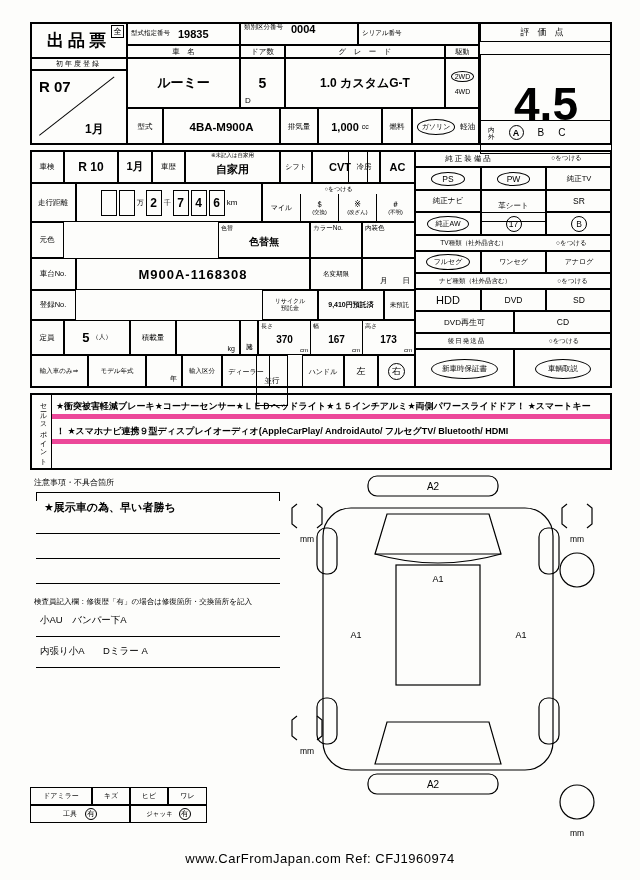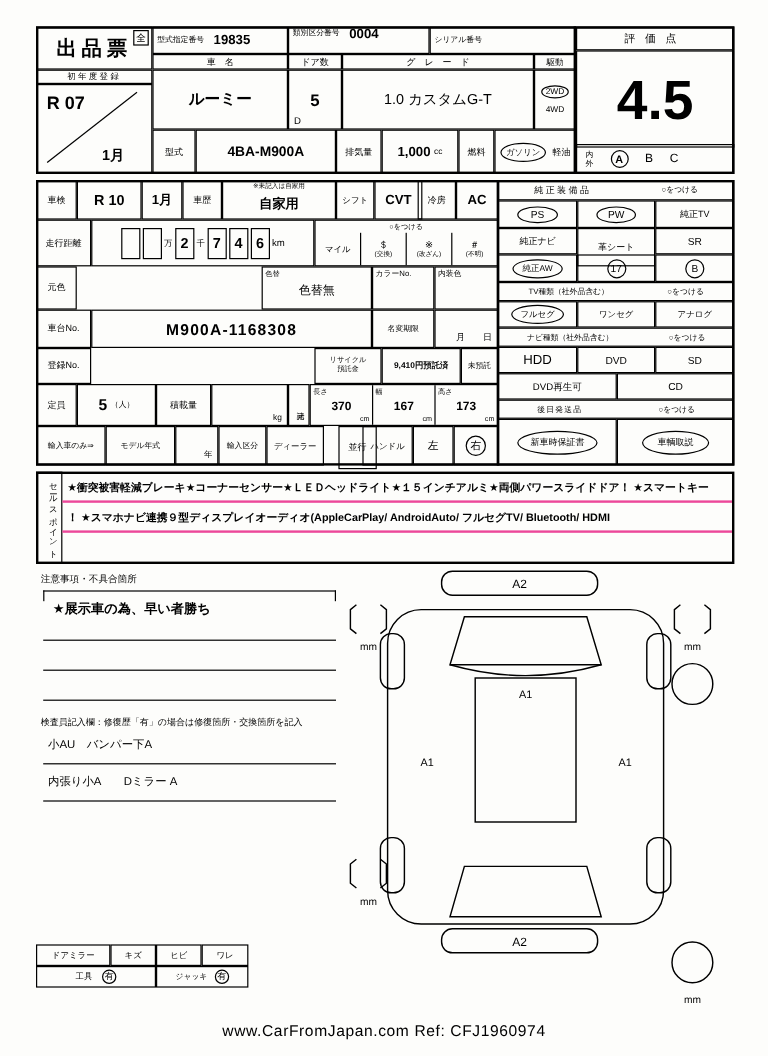--- a/index.html
+++ b/index.html
@@ -14,21 +14,21 @@
 .ln{position:absolute;background:#000}
 .ov{border:1px solid #000;border-radius:50%;white-space:nowrap;display:inline-block;text-align:center}
 .ci{display:inline-flex;align-items:center;justify-content:center;border:1px solid #000;border-radius:50%;flex:none}
 .dbox{width:16px;height:26px;border:1px solid #000;display:inline-flex;align-items:center;justify-content:center;font-size:12px;font-weight:bold;flex:none}
 .msub{flex:1;display:flex;flex-direction:column;align-items:center;justify-content:center;line-height:1.15;border-left:1px solid #000}
 .dim{flex:1;position:relative}
 .dim + .dim{border-left:1px solid #000}
 .dl{position:absolute;left:2px;top:1px;font-size:6px}
 .dv{position:absolute;left:0;right:0;top:13px;text-align:center;font-size:10px;font-weight:bold}
 .du{position:absolute;right:2px;bottom:1px;font-size:6px}
-.spl{position:absolute;left:0;width:100%;height:25px;line-height:25px;font-size:9px;font-weight:bold;border-bottom:2px solid #ec4899;padding-left:4px;white-space:nowrap;overflow:hidden}
+.spl{position:absolute;left:0;width:100%;height:25px;line-height:25px;font-size:9px;font-weight:bold;border-bottom:5px solid #ec4899;padding-left:4px;white-space:nowrap;overflow:hidden}
 svg text{font-family:"Liberation Sans","DejaVu Sans",sans-serif;fill:#000;stroke:none}
 </style>
 </head>
 <body>
 
 <div class="sheet">
 
   <div class="c b2" style="left:30px;top:22px;width:582px;height:123px"></div>
   <div class="ln" style="left:478px;top:22px;width:2px;height:123px"></div>
 
@@ -45,21 +45,21 @@
     <span style="font-size:6.5px">類別区分番号</span>
     <span style="font-size:11px;font-weight:bold">0004</span>
   </div>
   <div class="c" style="left:358px;top:22px;width:122px;height:23px;display:flex;align-items:center;padding-left:3px">
     <span style="font-size:6.5px">シリアル番号</span>
   </div>
 
   <div class="c cc" style="left:480px;top:22px;width:132px;height:20px">
     <span style="font-size:9px;letter-spacing:8px">評価点</span>
   </div>
-  <div class="c cc" style="left:480px;top:42px;width:132px;height:81px">
+  <div class="c cc" style="left:480px;top:54px;width:132px;height:100px">
     <span style="font-size:46px;font-weight:bold">4.5</span>
   </div>
   <div class="c" style="left:480px;top:120px;width:132px;height:25px;display:flex;align-items:center;gap:14px;padding-left:7px">
     <span style="display:flex;flex-direction:column;font-size:6.5px;line-height:7px">
       <span>内</span>
       <span>外</span>
     </span>
     <span class="ci" style="width:15px;height:15px;font-size:9px;font-weight:bold">A</span>
     <span style="font-size:10px">B</span>
     <span style="font-size:10px">C</span>
@@ -88,21 +88,21 @@
     </div>
 
   <div class="c cc" style="left:127px;top:58px;width:113px;height:50px">
       <span style="font-size:13px;font-weight:bold">ルーミー</span>
     </div>
   <div class="c cc" style="left:240px;top:58px;width:45px;height:50px">
     <span style="font-size:14px;font-weight:bold">5</span>
     <span class="t" style="left:4px;bottom:2px;font-size:8px">D</span>
   </div>
   <div class="c cc" style="left:285px;top:58px;width:160px;height:50px">
-      <span style="font-size:12px;font-weight:normal">1.0 カスタムG-T</span>
+      <span style="font-size:12px;font-weight:bold">1.0 カスタムG-T</span>
     </div>
   <div class="c col" style="left:445px;top:58px;width:35px;height:50px;gap:6px">
     <span class="ov" style="font-size:7px;padding:1px 3px">2WD</span>
     <span style="font-size:7px">4WD</span>
   </div>
 
   <div class="c cc" style="left:127px;top:108px;width:36px;height:37px">
       <span style="font-size:7.5px">型式</span>
     </div>
   <div class="c cc" style="left:163px;top:108px;width:117px;height:37px">
@@ -138,21 +138,21 @@
   <div class="c cc" style="left:152px;top:150px;width:33px;height:33px">
       <span style="font-size:7.5px">車歴</span>
     </div>
   <div class="c" style="left:185px;top:150px;width:95px;height:33px">
     <span style="position:absolute;left:0;top:1px;width:100%;text-align:center;font-size:5.5px">※未記入は自家用</span>
     <span style="position:absolute;left:0;top:11px;width:100%;text-align:center;font-size:11px;font-weight:bold">自家用</span>
   </div>
   <div class="c cc" style="left:280px;top:150px;width:32px;height:33px">
       <span style="font-size:7px">シフト</span>
     </div>
-  <div class="c cc" style="left:312px;top:150px;width:40px;height:33px">
+  <div class="c cc" style="left:312px;top:150px;width:56px;height:33px">
       <span style="font-size:11px;font-weight:bold">CVT</span>
     </div>
   <div class="c cc" style="left:348px;top:150px;width:32px;height:33px">
       <span style="font-size:7.5px">冷房</span>
     </div>
   <div class="c cc" style="left:380px;top:150px;width:35px;height:33px">
       <span style="font-size:11px;font-weight:bold">AC</span>
     </div>
 
   <div class="c cc" style="left:30px;top:183px;width:46px;height:39px">
@@ -186,21 +186,21 @@
           <span style="font-size:5.5px">(不明)</span>
         </div>
     </div>
   </div>
 
   <div class="c cc" style="left:30px;top:222px;width:34px;height:36px">
       <span style="font-size:7.5px">元色</span>
     </div>
   <div class="c" style="left:218px;top:222px;width:92px;height:36px">
     <span style="position:absolute;left:2px;top:1px;font-size:6px">色替</span>
-    <span style="position:absolute;left:0;top:12px;width:100%;text-align:center;font-size:10px;font-weight:normal">色替無</span>
+    <span style="position:absolute;left:0;top:12px;width:100%;text-align:center;font-size:10px;font-weight:bold">色替無</span>
   </div>
   <div class="c" style="left:310px;top:222px;width:52px;height:36px">
     <span style="position:absolute;left:2px;top:1px;font-size:6.5px">カラーNo.</span>
   </div>
   <div class="c" style="left:362px;top:222px;width:53px;height:36px">
     <span style="position:absolute;left:2px;top:1px;font-size:6.5px">内装色</span>
   </div>
 
   <div class="c cc" style="left:30px;top:258px;width:46px;height:32px">
       <span style="font-size:7.5px">車台No.</span>
@@ -271,21 +271,21 @@
     </div>
   <div class="c" style="left:146px;top:355px;width:36px;height:33px">
     <span style="position:absolute;right:4px;bottom:3px;font-size:7px">年</span>
   </div>
   <div class="c cc" style="left:182px;top:355px;width:40px;height:33px">
       <span style="font-size:6.5px">輸入区分</span>
     </div>
   <div class="c cc" style="left:222px;top:355px;width:48px;height:33px">
       <span style="font-size:7px">ディーラー</span>
     </div>
-  <div class="c cc" style="left:282px;top:355px;width:32px;height:36px">
+  <div class="c cc" style="left:256px;top:355px;width:32px;height:51px">
       <span style="font-size:7.5px">並行</span>
     </div>
   <div class="c cc" style="left:302px;top:355px;width:42px;height:33px">
       <span style="font-size:7px">ハンドル</span>
     </div>
   <div class="c cc" style="left:344px;top:355px;width:34px;height:33px">
       <span style="font-size:9px">左</span>
     </div>
   <div class="c cc" style="left:378px;top:355px;width:37px;height:33px">
       <span class="ci" style="width:17px;height:17px;font-size:9px">右</span>

